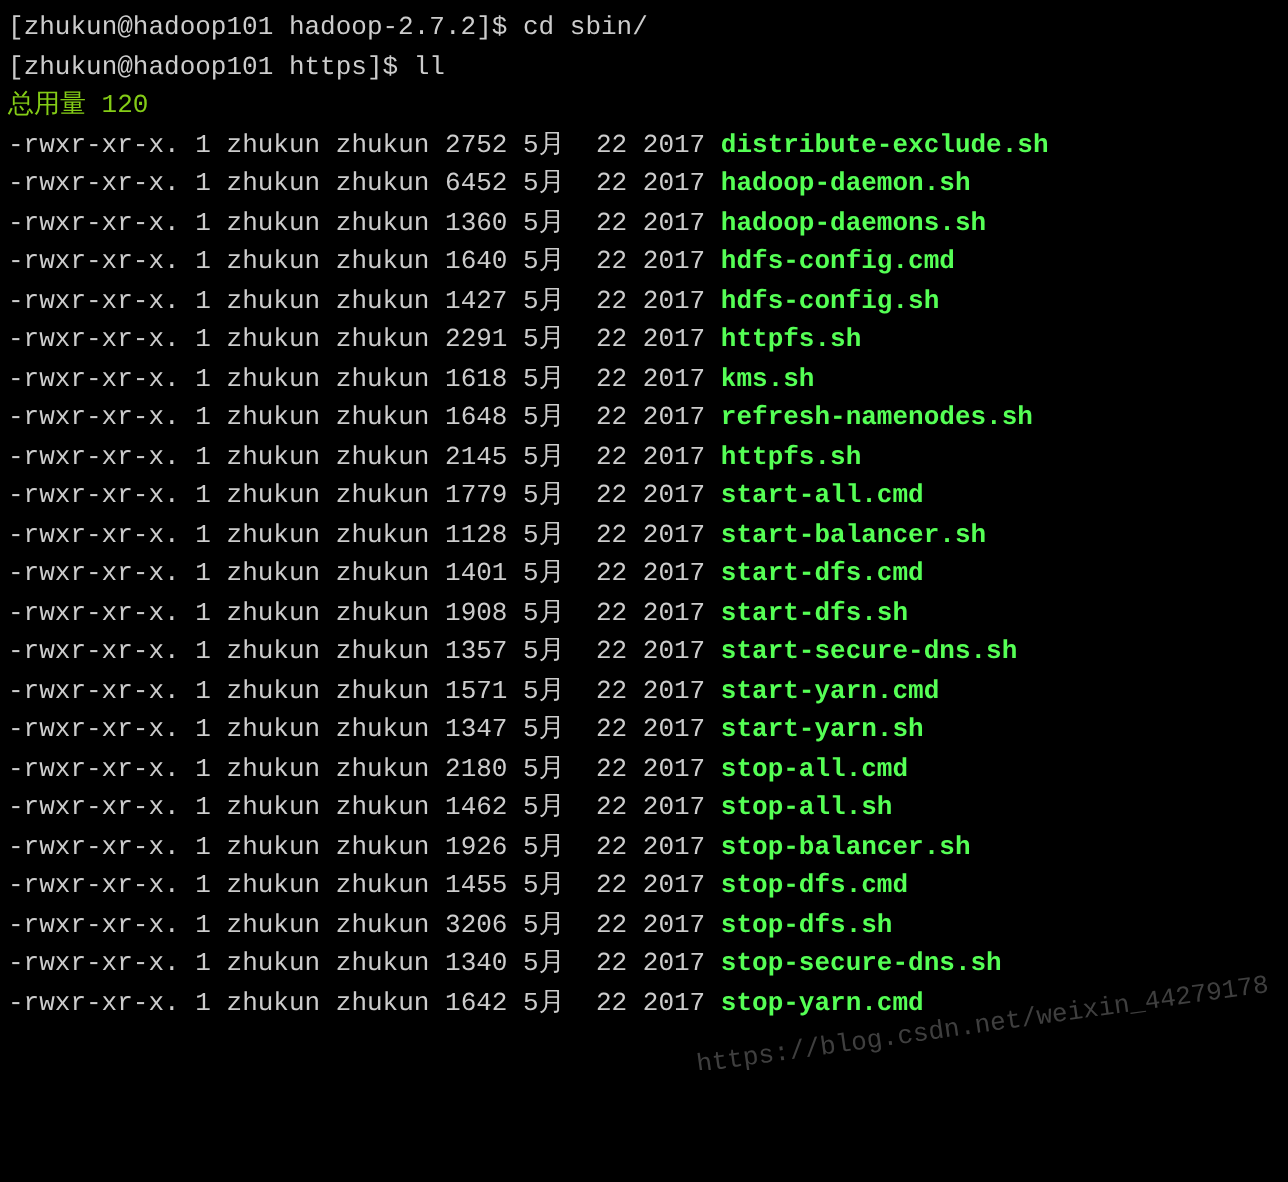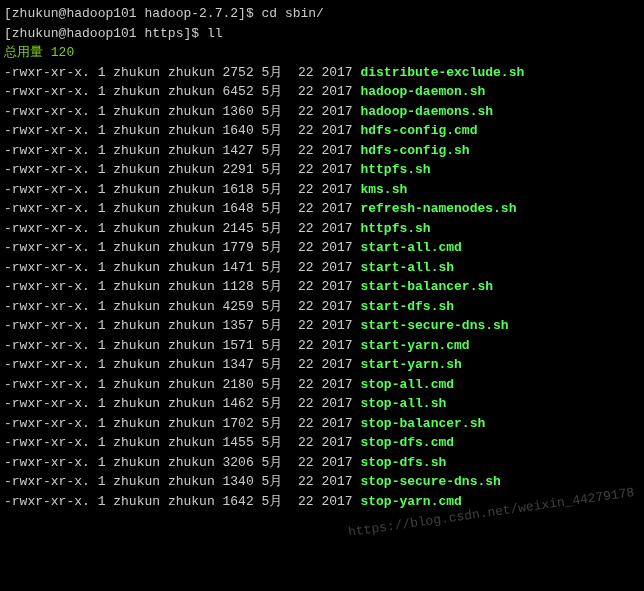--- a/index.html
+++ b/index.html
@@ -64,28 +64,28 @@
     <div class="file-row"><span class="perms">-rwxr-xr-x.</span> <span class="links">1</span> <span class="owner">zhukun</span> <span class="group">zhukun</span> <span class="size">2752</span> <span class="month">5月</span>  <span class="day">22</span> <span class="year">2017</span> <span class="filename">distribute-exclude.sh</span></div>
     <div class="file-row"><span class="perms">-rwxr-xr-x.</span> <span class="links">1</span> <span class="owner">zhukun</span> <span class="group">zhukun</span> <span class="size">6452</span> <span class="month">5月</span>  <span class="day">22</span> <span class="year">2017</span> <span class="filename">hadoop-daemon.sh</span></div>
     <div class="file-row"><span class="perms">-rwxr-xr-x.</span> <span class="links">1</span> <span class="owner">zhukun</span> <span class="group">zhukun</span> <span class="size">1360</span> <span class="month">5月</span>  <span class="day">22</span> <span class="year">2017</span> <span class="filename">hadoop-daemons.sh</span></div>
     <div class="file-row"><span class="perms">-rwxr-xr-x.</span> <span class="links">1</span> <span class="owner">zhukun</span> <span class="group">zhukun</span> <span class="size">1640</span> <span class="month">5月</span>  <span class="day">22</span> <span class="year">2017</span> <span class="filename">hdfs-config.cmd</span></div>
     <div class="file-row"><span class="perms">-rwxr-xr-x.</span> <span class="links">1</span> <span class="owner">zhukun</span> <span class="group">zhukun</span> <span class="size">1427</span> <span class="month">5月</span>  <span class="day">22</span> <span class="year">2017</span> <span class="filename">hdfs-config.sh</span></div>
     <div class="file-row"><span class="perms">-rwxr-xr-x.</span> <span class="links">1</span> <span class="owner">zhukun</span> <span class="group">zhukun</span> <span class="size">2291</span> <span class="month">5月</span>  <span class="day">22</span> <span class="year">2017</span> <span class="filename">httpfs.sh</span></div>
     <div class="file-row"><span class="perms">-rwxr-xr-x.</span> <span class="links">1</span> <span class="owner">zhukun</span> <span class="group">zhukun</span> <span class="size">1618</span> <span class="month">5月</span>  <span class="day">22</span> <span class="year">2017</span> <span class="filename">kms.sh</span></div>
     <div class="file-row"><span class="perms">-rwxr-xr-x.</span> <span class="links">1</span> <span class="owner">zhukun</span> <span class="group">zhukun</span> <span class="size">1648</span> <span class="month">5月</span>  <span class="day">22</span> <span class="year">2017</span> <span class="filename">refresh-namenodes.sh</span></div>
     <div class="file-row"><span class="perms">-rwxr-xr-x.</span> <span class="links">1</span> <span class="owner">zhukun</span> <span class="group">zhukun</span> <span class="size">2145</span> <span class="month">5月</span>  <span class="day">22</span> <span class="year">2017</span> <span class="filename">httpfs.sh</span></div>
     <div class="file-row"><span class="perms">-rwxr-xr-x.</span> <span class="links">1</span> <span class="owner">zhukun</span> <span class="group">zhukun</span> <span class="size">1779</span> <span class="month">5月</span>  <span class="day">22</span> <span class="year">2017</span> <span class="filename">start-all.cmd</span></div>
-    <div class="file-row"><span class="perms">-rwxr-xr-x.</span> <span class="links">1</span> <span class="owner">zhukun</span> <span class="group">zhukun</span> <span class="size">1471</span> <span class="month">5月</span>  <span class="day">22</span> <span class="year">2017</span> <span class="filename">start-all.sh</span></div>
     <div class="file-row"><span class="perms">-rwxr-xr-x.</span> <span class="links">1</span> <span class="owner">zhukun</span> <span class="group">zhukun</span> <span class="size">1128</span> <span class="month">5月</span>  <span class="day">22</span> <span class="year">2017</span> <span class="filename">start-balancer.sh</span></div>
-    <div class="file-row"><span class="perms">-rwxr-xr-x.</span> <span class="links">1</span> <span class="owner">zhukun</span> <span class="group">zhukun</span> <span class="size">4259</span> <span class="month">5月</span>  <span class="day">22</span> <span class="year">2017</span> <span class="filename">start-dfs.sh</span></div>
+    <div class="file-row"><span class="perms">-rwxr-xr-x.</span> <span class="links">1</span> <span class="owner">zhukun</span> <span class="group">zhukun</span> <span class="size">1401</span> <span class="month">5月</span>  <span class="day">22</span> <span class="year">2017</span> <span class="filename">start-dfs.cmd</span></div>
+    <div class="file-row"><span class="perms">-rwxr-xr-x.</span> <span class="links">1</span> <span class="owner">zhukun</span> <span class="group">zhukun</span> <span class="size">1908</span> <span class="month">5月</span>  <span class="day">22</span> <span class="year">2017</span> <span class="filename">start-dfs.sh</span></div>
     <div class="file-row"><span class="perms">-rwxr-xr-x.</span> <span class="links">1</span> <span class="owner">zhukun</span> <span class="group">zhukun</span> <span class="size">1357</span> <span class="month">5月</span>  <span class="day">22</span> <span class="year">2017</span> <span class="filename">start-secure-dns.sh</span></div>
     <div class="file-row"><span class="perms">-rwxr-xr-x.</span> <span class="links">1</span> <span class="owner">zhukun</span> <span class="group">zhukun</span> <span class="size">1571</span> <span class="month">5月</span>  <span class="day">22</span> <span class="year">2017</span> <span class="filename">start-yarn.cmd</span></div>
     <div class="file-row"><span class="perms">-rwxr-xr-x.</span> <span class="links">1</span> <span class="owner">zhukun</span> <span class="group">zhukun</span> <span class="size">1347</span> <span class="month">5月</span>  <span class="day">22</span> <span class="year">2017</span> <span class="filename">start-yarn.sh</span></div>
     <div class="file-row"><span class="perms">-rwxr-xr-x.</span> <span class="links">1</span> <span class="owner">zhukun</span> <span class="group">zhukun</span> <span class="size">2180</span> <span class="month">5月</span>  <span class="day">22</span> <span class="year">2017</span> <span class="filename">stop-all.cmd</span></div>
     <div class="file-row"><span class="perms">-rwxr-xr-x.</span> <span class="links">1</span> <span class="owner">zhukun</span> <span class="group">zhukun</span> <span class="size">1462</span> <span class="month">5月</span>  <span class="day">22</span> <span class="year">2017</span> <span class="filename">stop-all.sh</span></div>
-    <div class="file-row"><span class="perms">-rwxr-xr-x.</span> <span class="links">1</span> <span class="owner">zhukun</span> <span class="group">zhukun</span> <span class="size">1702</span> <span class="month">5月</span>  <span class="day">22</span> <span class="year">2017</span> <span class="filename">stop-balancer.sh</span></div>
+    <div class="file-row"><span class="perms">-rwxr-xr-x.</span> <span class="links">1</span> <span class="owner">zhukun</span> <span class="group">zhukun</span> <span class="size">1926</span> <span class="month">5月</span>  <span class="day">22</span> <span class="year">2017</span> <span class="filename">stop-balancer.sh</span></div>
     <div class="file-row"><span class="perms">-rwxr-xr-x.</span> <span class="links">1</span> <span class="owner">zhukun</span> <span class="group">zhukun</span> <span class="size">1455</span> <span class="month">5月</span>  <span class="day">22</span> <span class="year">2017</span> <span class="filename">stop-dfs.cmd</span></div>
     <div class="file-row"><span class="perms">-rwxr-xr-x.</span> <span class="links">1</span> <span class="owner">zhukun</span> <span class="group">zhukun</span> <span class="size">3206</span> <span class="month">5月</span>  <span class="day">22</span> <span class="year">2017</span> <span class="filename">stop-dfs.sh</span></div>
     <div class="file-row"><span class="perms">-rwxr-xr-x.</span> <span class="links">1</span> <span class="owner">zhukun</span> <span class="group">zhukun</span> <span class="size">1340</span> <span class="month">5月</span>  <span class="day">22</span> <span class="year">2017</span> <span class="filename">stop-secure-dns.sh</span></div>
     <div class="file-row"><span class="perms">-rwxr-xr-x.</span> <span class="links">1</span> <span class="owner">zhukun</span> <span class="group">zhukun</span> <span class="size">1642</span> <span class="month">5月</span>  <span class="day">22</span> <span class="year">2017</span> <span class="filename">stop-yarn.cmd</span></div>
     <div class="file-row">         </div>
   </div>
 <div class="watermark">https://blog.csdn.net/weixin_44279178</div>
 
 </body></html>

